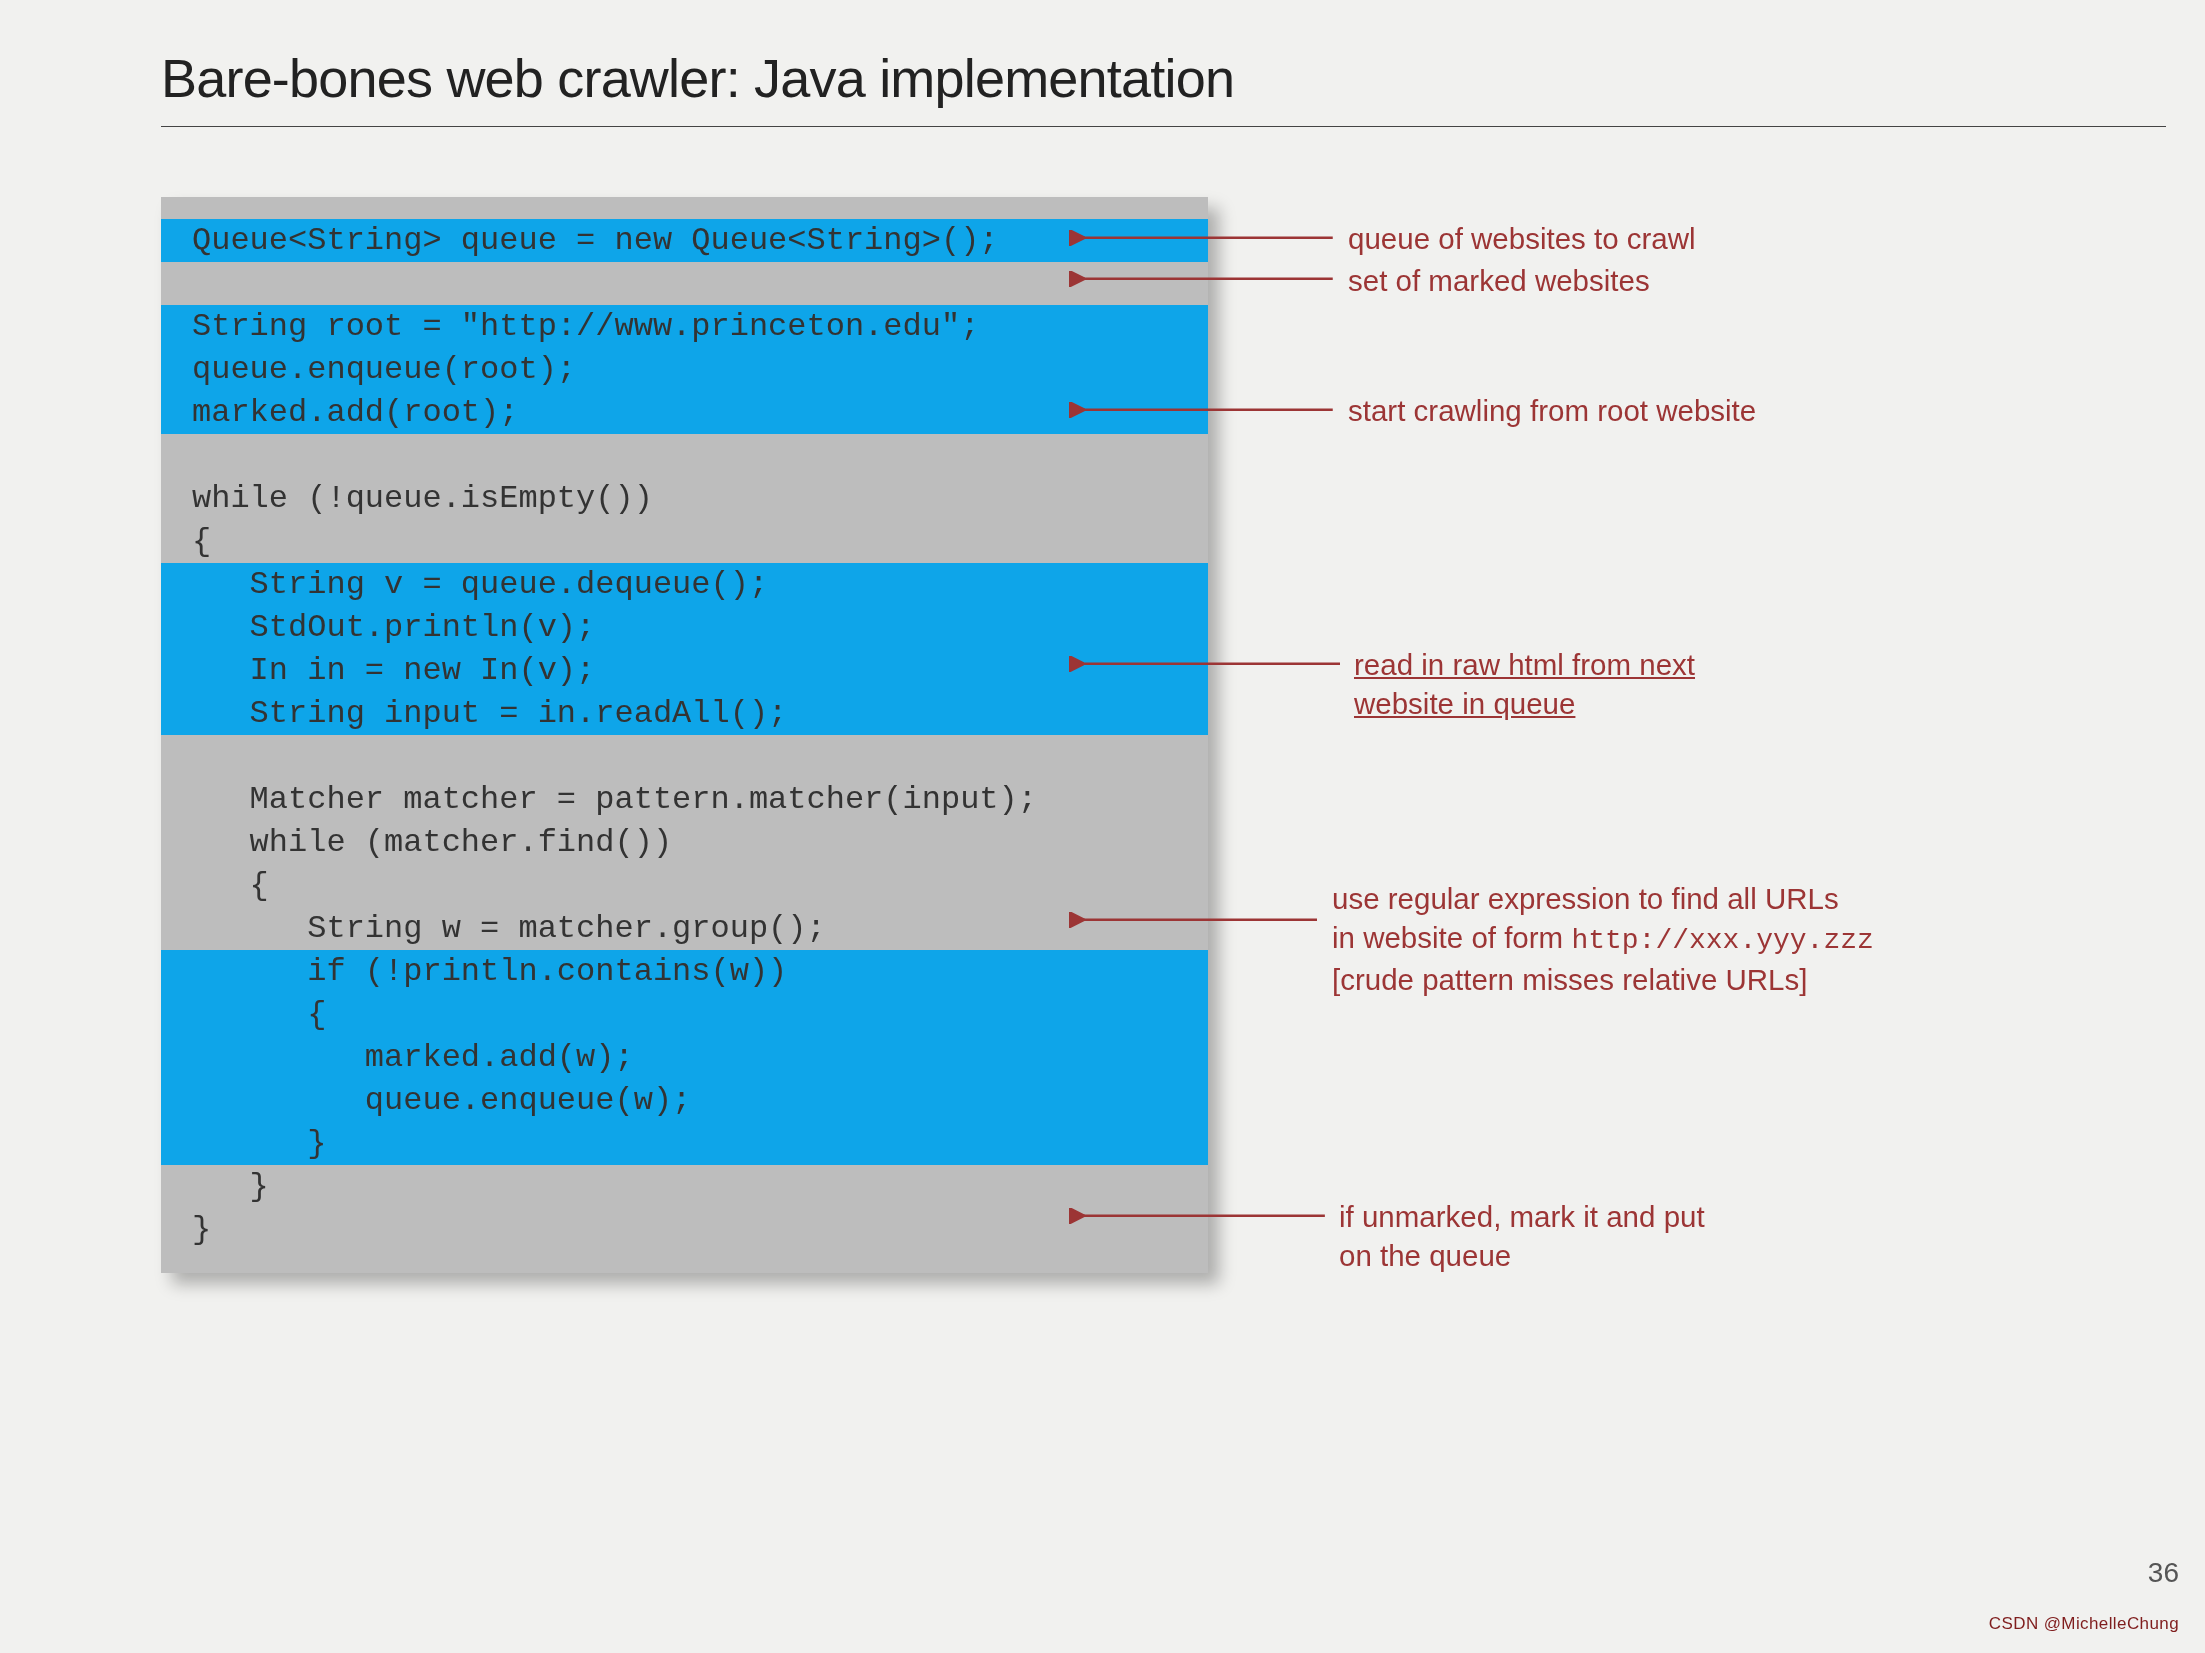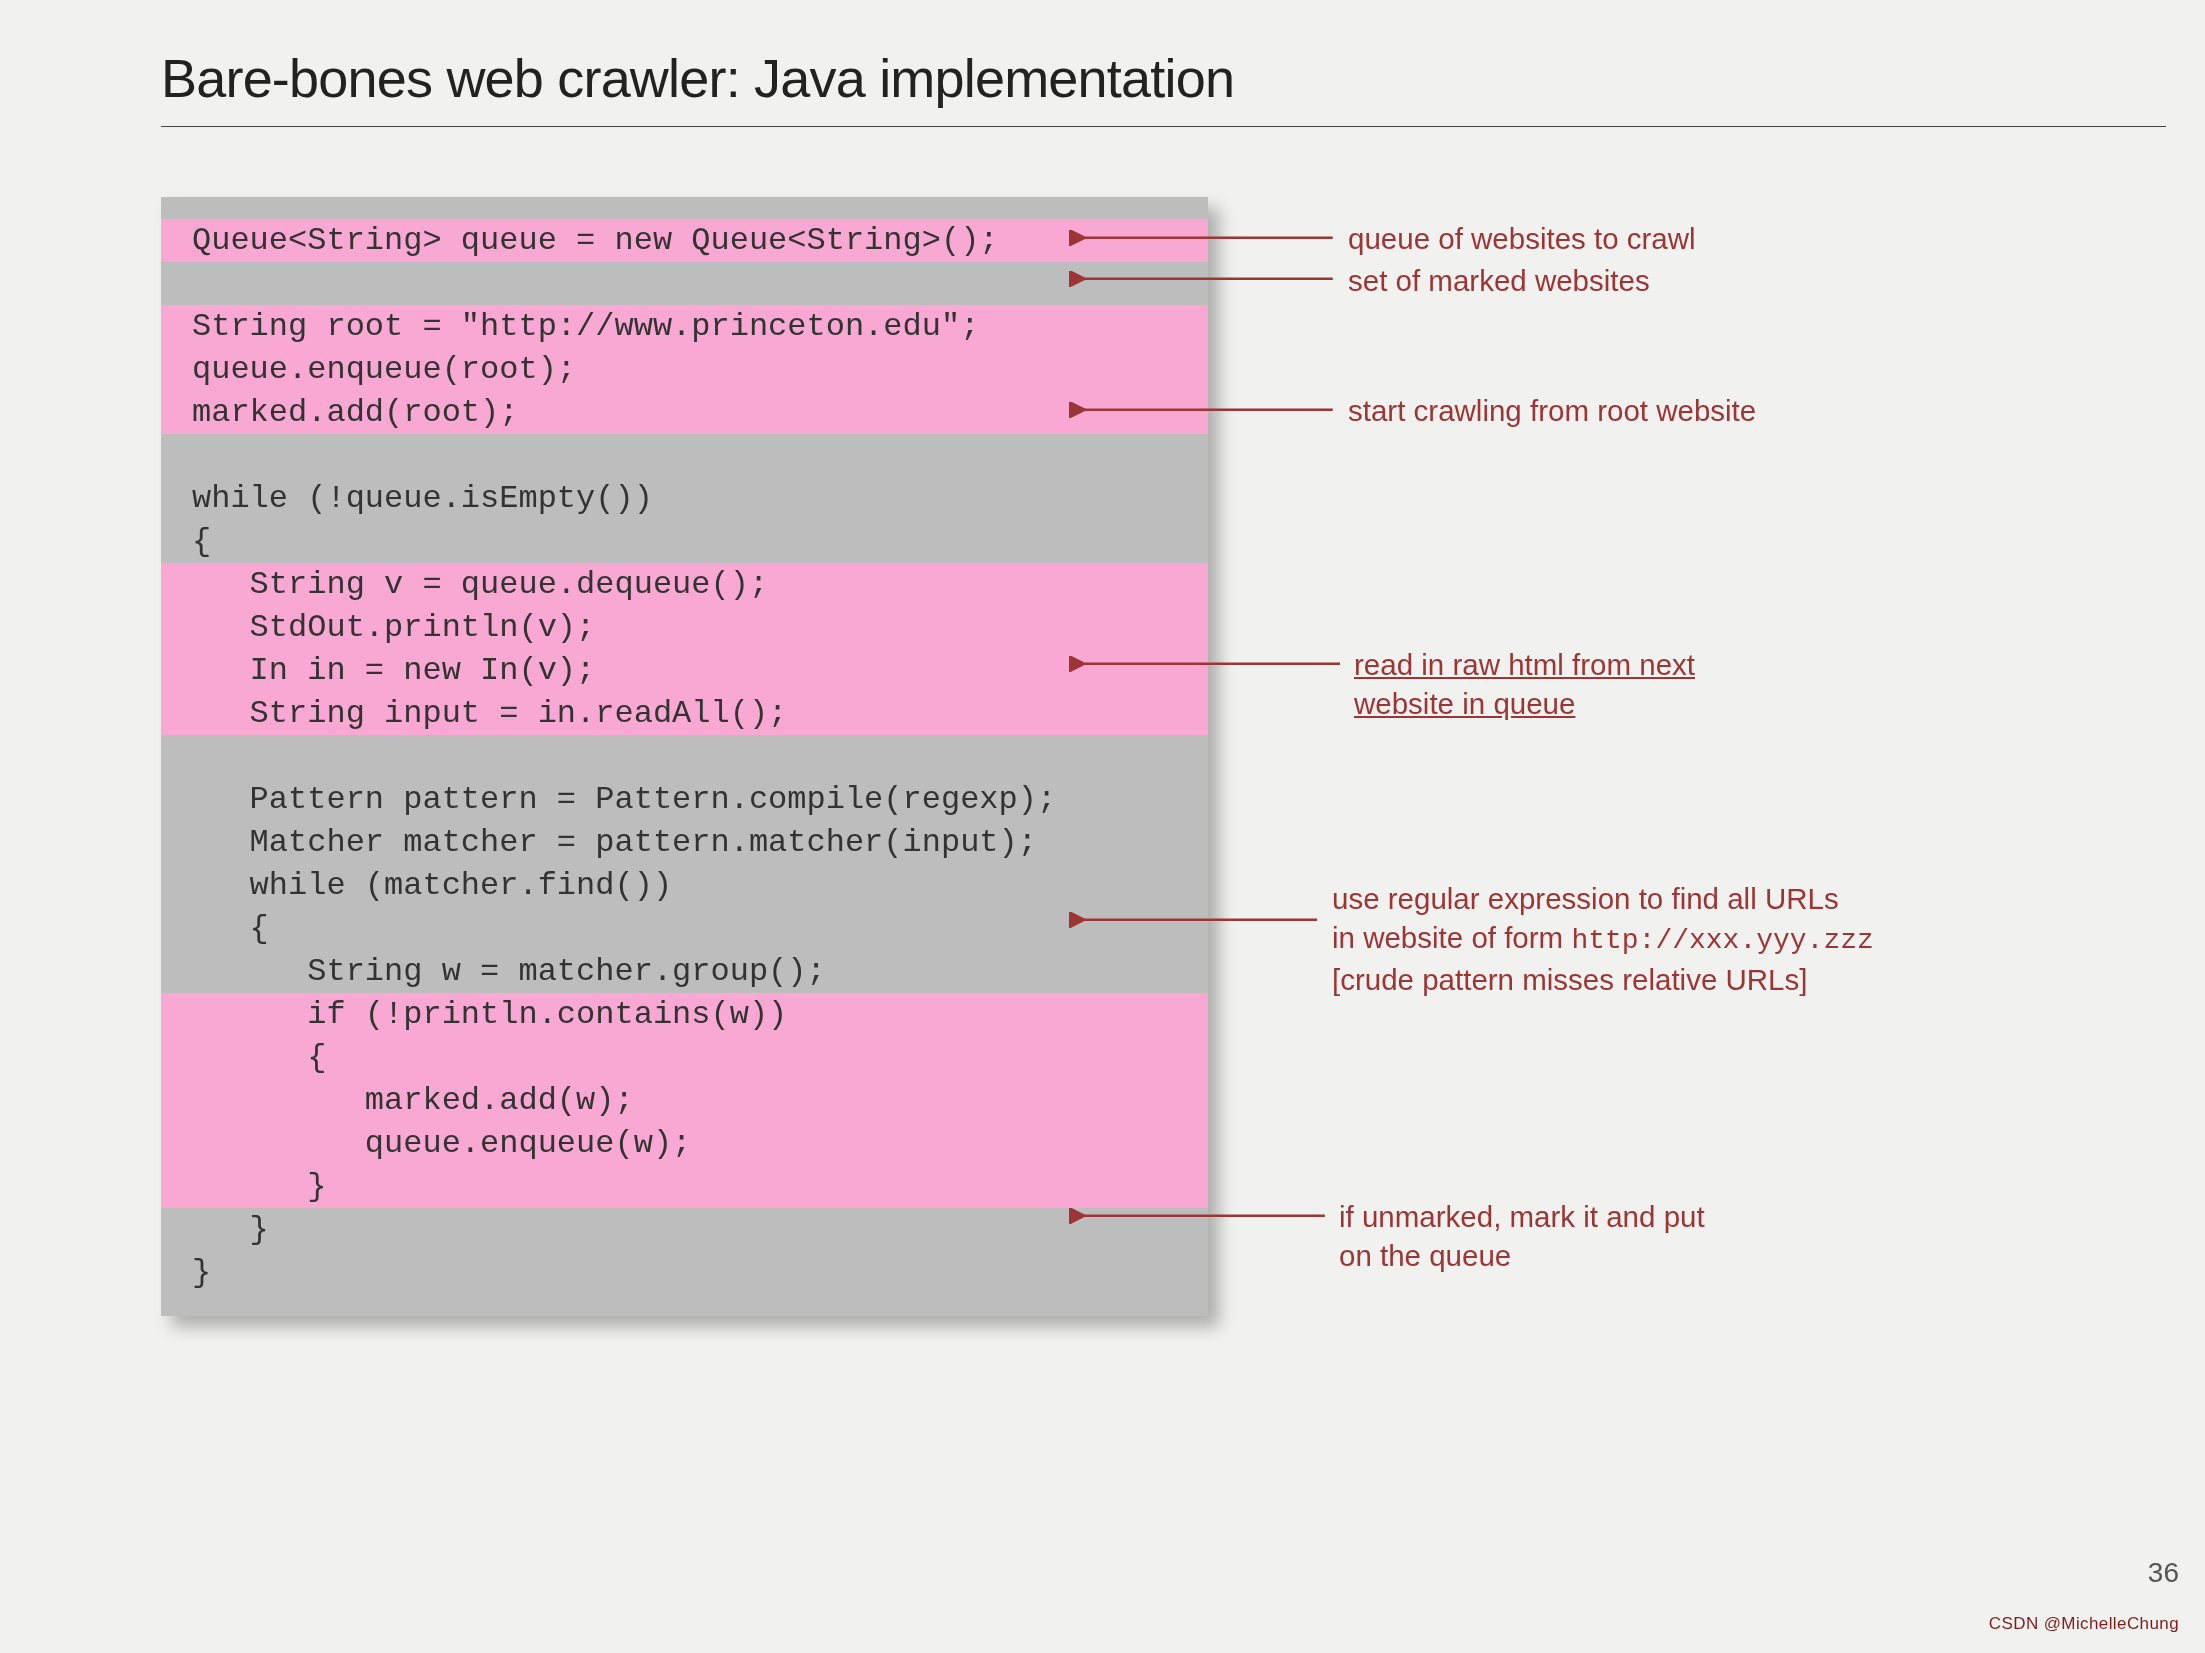--- a/index.html
+++ b/index.html
@@ -49,21 +49,21 @@
     font-size: 32px;
     line-height: 43px;
     color: #333;
   }
   .code-line {
     white-space: pre;
     padding-left: 31px;
     padding-right: 15.5px;
   }
   .hl {
-    background: #f9a8d4;
+    background: #0ea5e9;
   }
   .annotations {
     position: absolute;
     left: 1055px;
     right: -93px;
     top: 23px;
     height: 100%;
   }
   .anno {
     position: absolute;
@@ -111,21 +111,20 @@
           <div class="code-line hl">queue.enqueue(root);</div>
           <div class="code-line hl">marked.add(root);</div>
           <div class="code-line">&nbsp;</div>
           <div class="code-line">while (!queue.isEmpty())</div>
           <div class="code-line">{</div>
           <div class="code-line hl">   String v = queue.dequeue();</div>
           <div class="code-line hl">   StdOut.println(v);</div>
           <div class="code-line hl">   In in = new In(v);</div>
           <div class="code-line hl">   String input = in.readAll();</div>
           <div class="code-line">&nbsp;</div>
-          <div class="code-line">   Pattern pattern = Pattern.compile(regexp);</div>
           <div class="code-line">   Matcher matcher = pattern.matcher(input);</div>
           <div class="code-line">   while (matcher.find())</div>
           <div class="code-line">   {</div>
           <div class="code-line">      String w = matcher.group();</div>
           <div class="code-line hl">      if (!println.contains(w))</div>
           <div class="code-line hl">      {</div>
           <div class="code-line hl">         marked.add(w);</div>
           <div class="code-line hl">         queue.enqueue(w);</div>
           <div class="code-line hl">      }</div>
           <div class="code-line">   }</div>

